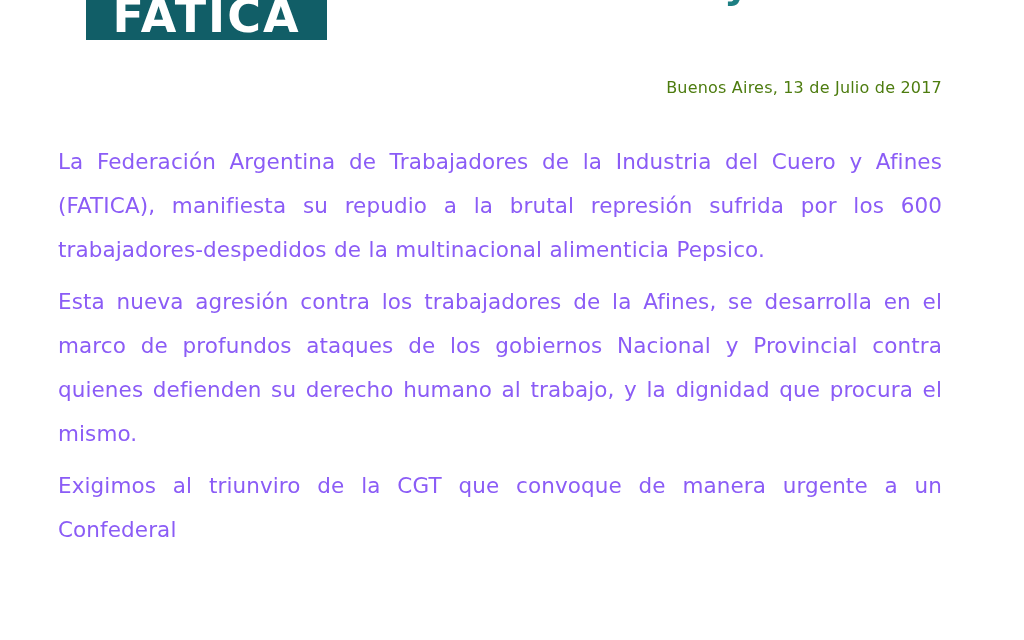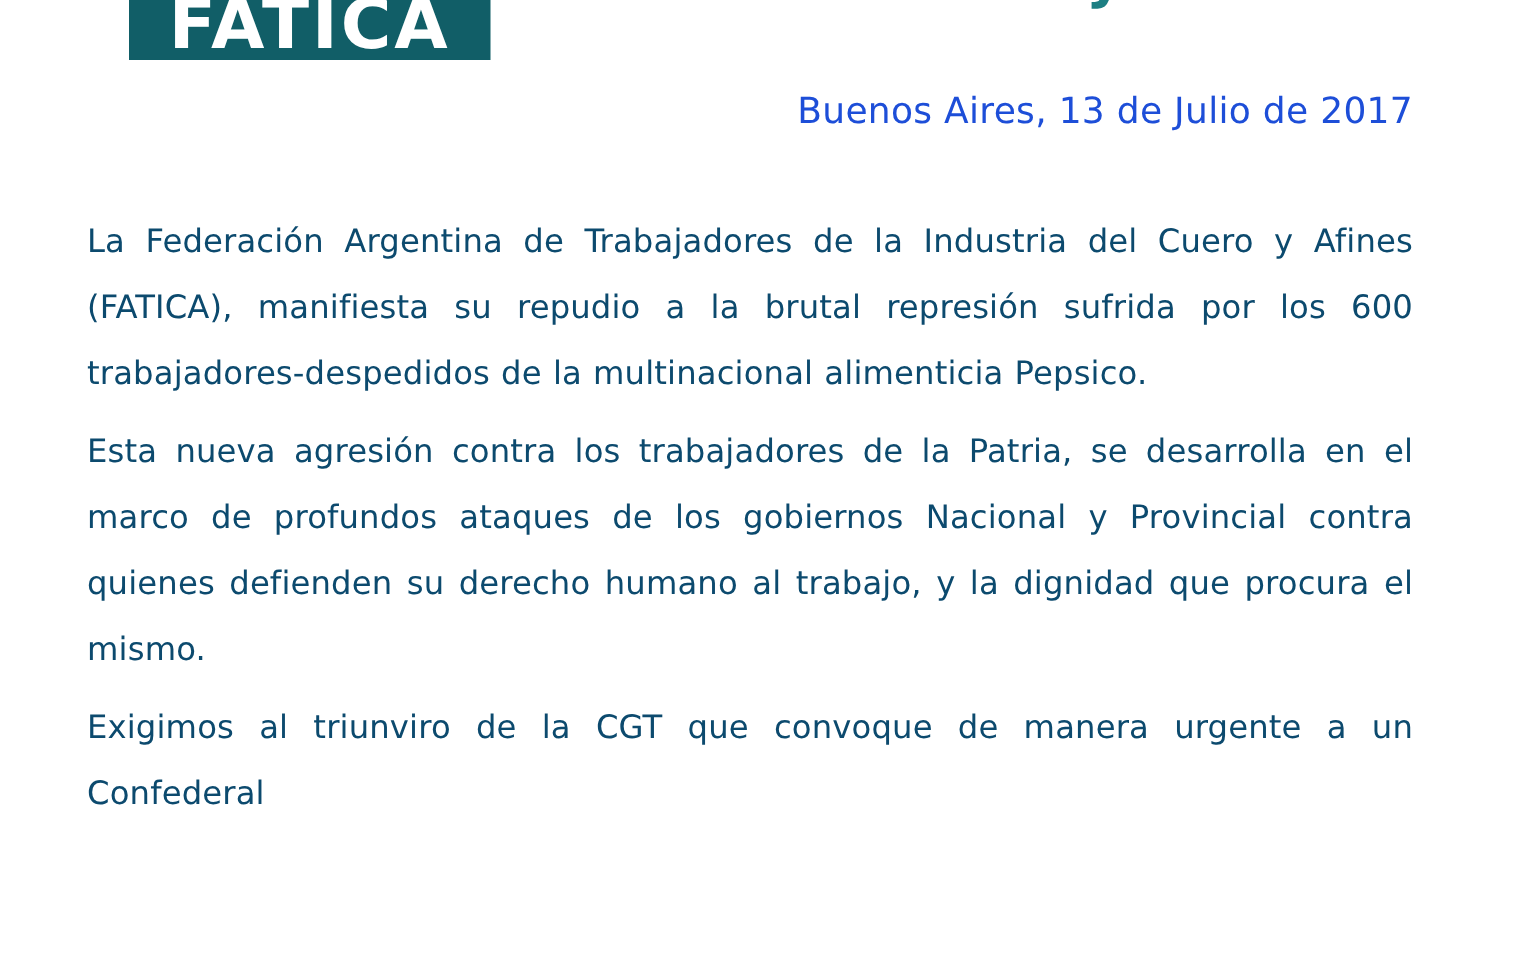--- a/index.html
+++ b/index.html
@@ -65,39 +65,39 @@
     letter-spacing: 0.5px;
     overflow: hidden;
     height: 58px;
     white-space: nowrap;
   }
 
   
   .dateline {
     position: absolute;
     right: 82px;
-    top: 60px;
-    font-size: 24px;
-    color: #1d4ed8;
+    top: 78px;
+    font-size: 16px;
+    color: #4d7c0f;
     letter-spacing: 0.2px;
   }
 
   
   .body-text {
     position: absolute;
     left: 58px;
     right: 82px;
     top: 140px;
   }
 
   .para {
     text-align: justify;
     font-size: 21.5px;
     line-height: 44px;
-    color: #0c4a6e;
+    color: #8b5cf6;
     margin: 0 0 8px 0;
     letter-spacing: 0.1px;
     word-spacing: 0.5px;
   }
   .para:last-child {
     margin-bottom: 0;
   }
 </style>
 </head>
 <body>
@@ -108,17 +108,17 @@
     <div class="logo-block">
       <span class="logo-text">FATICA</span>
     </div>
     <div class="org-title">del Cuero y Afines</div>
   </div>
 
   <div class="dateline">Buenos Aires, 13 de Julio de 2017</div>
 
   <div class="body-text">
     <p class="para">La Federación Argentina de Trabajadores de la Industria del Cuero y Afines (FATICA), manifiesta su repudio a la brutal represión sufrida por los 600 trabajadores-despedidos de la multinacional alimenticia Pepsico.</p>
-    <p class="para">Esta nueva agresión contra los trabajadores de la Patria, se desarrolla en el marco de profundos ataques de los gobiernos Nacional y Provincial contra quienes defienden su derecho humano al trabajo, y la dignidad que procura el mismo.</p>
+    <p class="para">Esta nueva agresión contra los trabajadores de la Afines, se desarrolla en el marco de profundos ataques de los gobiernos Nacional y Provincial contra quienes defienden su derecho humano al trabajo, y la dignidad que procura el mismo.</p>
     <p class="para">Exigimos al triunviro de la CGT que convoque de manera urgente a un Confederal</p>
   </div>
 
 </div>
 
 </body></html>

